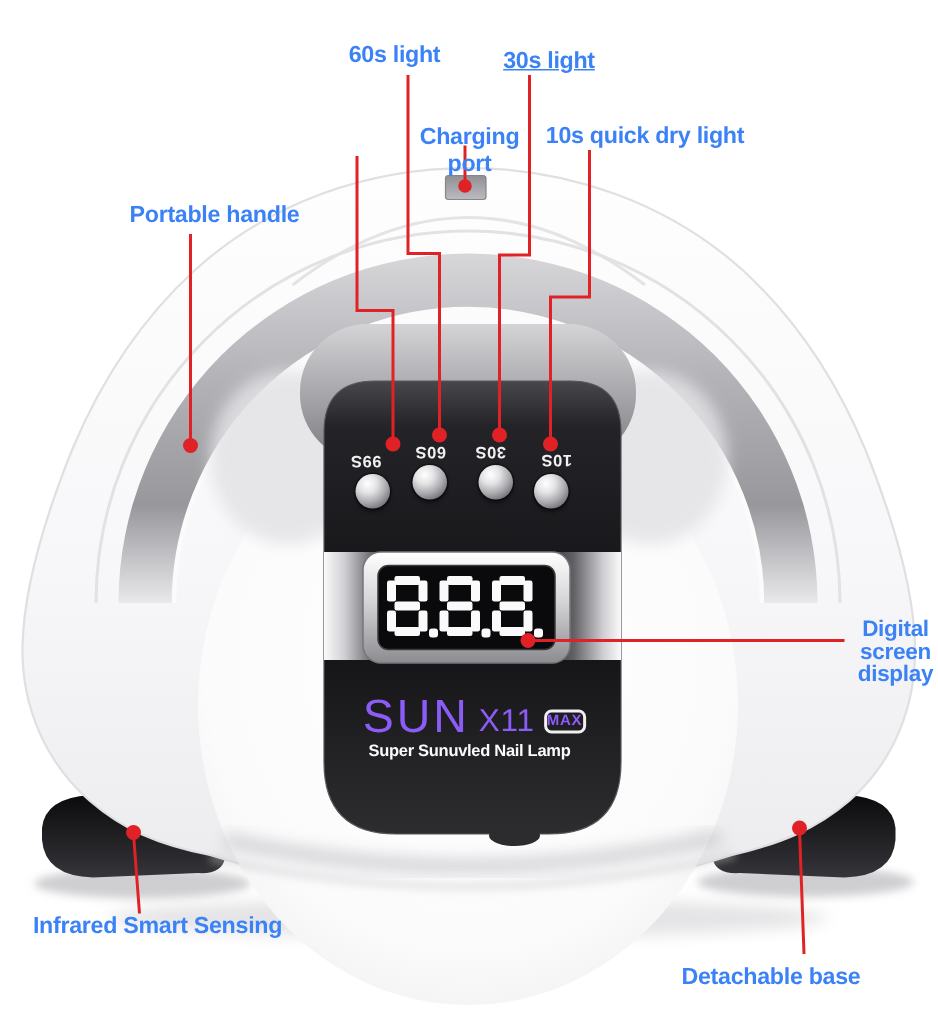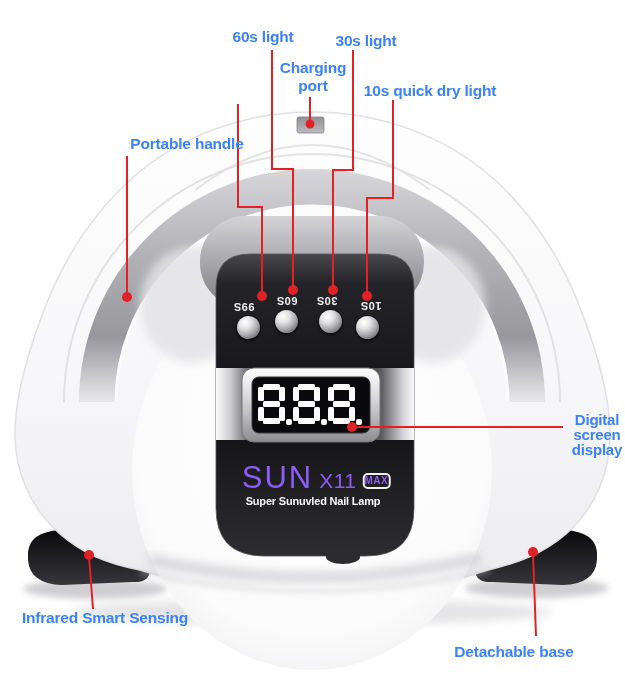--- a/index.html
+++ b/index.html
@@ -8,21 +8,21 @@
     background:#ffffff;font-family:"Liberation Sans",sans-serif;
   }
   .stage svg{position:absolute;left:0;top:0;}
   
   .callout{
     position:absolute;transform:translateX(-50%);
     font:bold 15.5px/18px "Liberation Sans",sans-serif;
     color:#3b82f6;text-align:center;white-space:nowrap;letter-spacing:-0.2px;
   }
   .callout.wrap{white-space:normal;}
-  #cap-charging{width:92px;}
+  #cap-charging{width:92px;margin-top:24px;}
   #cap-digital{width:70px;font-size:15px;line-height:15px;}
   
   .timer-btn{
     position:absolute;width:23px;height:23px;border-radius:50%;
     background:radial-gradient(circle at 35% 28%,#ffffff 0%,#e3e3e5 28%,#adadb2 55%,#77777d 78%,#4c4c52 100%);
     box-shadow:0 2px 3px rgba(0,0,0,0.55),0 0 0 1px rgba(10,10,12,0.5);
   }
   .btn-label{
     position:absolute;transform:translateX(-50%) rotate(180deg);
     font:bold 11px/11px "Liberation Sans",sans-serif;color:#f0f0f0;letter-spacing:0.4px;
@@ -235,21 +235,21 @@
       <circle cx="367" cy="296" r="5"></circle>
       <circle cx="310" cy="124" r="4.5"></circle>
       <circle cx="127" cy="297" r="5"></circle>
       <circle cx="352" cy="427" r="5"></circle>
       <circle cx="89" cy="555" r="5"></circle>
       <circle cx="533" cy="552" r="5"></circle>
     </g>
   </svg>
 
   <div class="callout" style="left:263px;top:28px;">60s light</div>
-  <div class="callout" style="left:366px;top:32px;">30s light</div>
+  <div class="callout" style="left:366px;top:32px;text-decoration:underline;">30s light</div>
   <div class="callout wrap" id="cap-charging" style="left:313px;top:59px;">Charging port</div>
   <div class="callout" style="left:430px;top:82px;">10s quick dry light</div>
-  <div class="callout" style="left:143px;top:135px;margin-left:44px;">Portable handle</div>
+  <div class="callout" style="left:143px;top:135px;">Portable handle</div>
   <div class="callout wrap" id="cap-digital" style="left:597px;top:412px;">Digital screen display</div>
   <div class="callout" style="left:105px;top:609px;text-align:center;">Infrared Smart Sensing</div>
   <div class="callout" style="left:514px;top:643px;">Detachable base</div>
 
 </div>
 
 </body></html>

